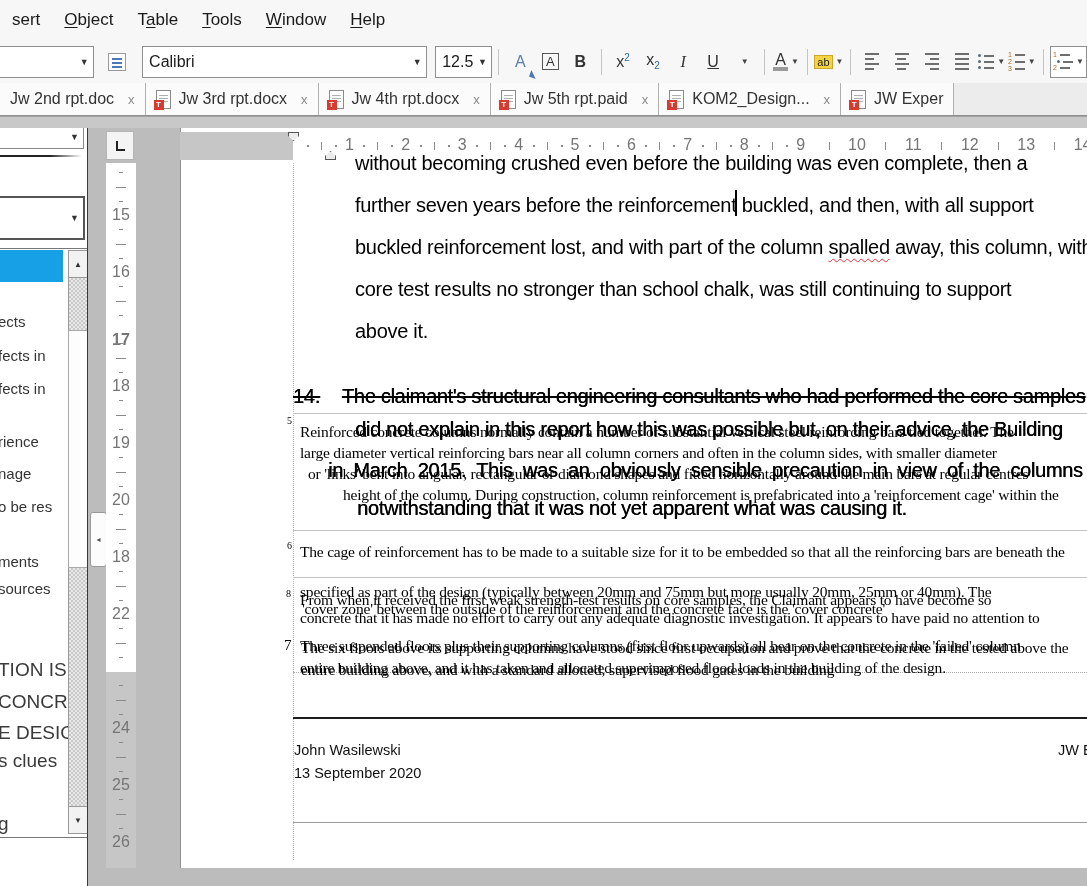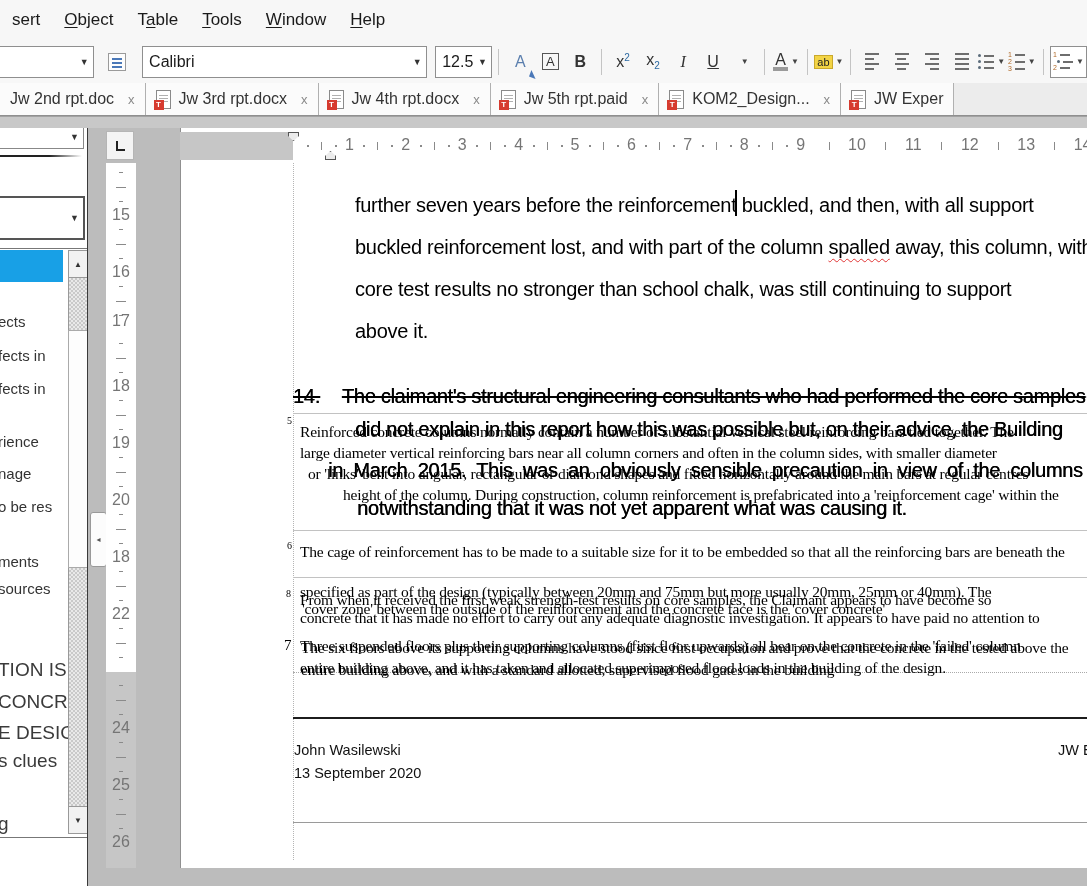--- a/index.html
+++ b/index.html
@@ -376,21 +376,21 @@
     <span>◂</span>
   </div>
 
   <div id="corner-btn">
       <span class="lglyph"></span>
     </div>
   <div id="vruler">
       <div class="zone"></div>
       <div class="vnum" style="top: 43px;">15</div>
       <div class="vnum" style="top: 100px;">16</div>
-      <div class="vnum" style="top: 149px;">17</div>
+      <div class="vnum" style="top: 168px; font-weight: bold;">17</div>
       <div class="vnum" style="top: 214px;">18</div>
       <div class="vnum" style="top: 271px;">19</div>
       <div class="vnum" style="top: 328px;">20</div>
       <div class="vnum" style="top: 385px;">18</div>
       <div class="vnum" style="top: 442px;">22</div>
       <div class="vnum" style="top: 556px;">24</div>
       <div class="vnum" style="top: 613px;">25</div>
       <div class="vnum" style="top: 670px;">26</div>
       <div class="vtickS" style="top: 9px;"></div>
       <div class="vtickL" style="top: 23.5px;"></div>
@@ -484,20 +484,21 @@
   <div class="marker" id="marker-left"></div>
 
   <div id="boundary-v"></div>
   <div class="hline" id="ln-heading-sep"></div>
   <div class="hline" id="ln-mid1"></div>
   <div class="hline" id="ln-mid2"></div>
   <div class="hline" id="ln-dotted"></div>
   <div class="hline" id="ln-dark"></div>
   <div class="hline" id="ln-footer"></div>
 
+  <div class="doctext bodyfs b0">without becoming crushed even before the building was even complete, then a</div>
   <div class="doctext bodyfs b1">further seven years before the reinforcement buckled, and then, with all support</div>
   <div class="doctext bodyfs b2"><span>buckled reinforcement lost, and with part of the column </span><span class="squig">spalled</span><span> away, this column, with</span></div>
   <div class="doctext bodyfs b3">core test results no stronger than school chalk, was still continuing to support</div>
   <div class="doctext bodyfs b4">above it.</div>
   <div id="cursor"></div>
 
   <div class="doctext bodyfs" id="heading">
     <span>14.</span><span class="htab"></span><span>The claimant's structural engineering consultants who had performed the core samples</span>
   </div>
 

